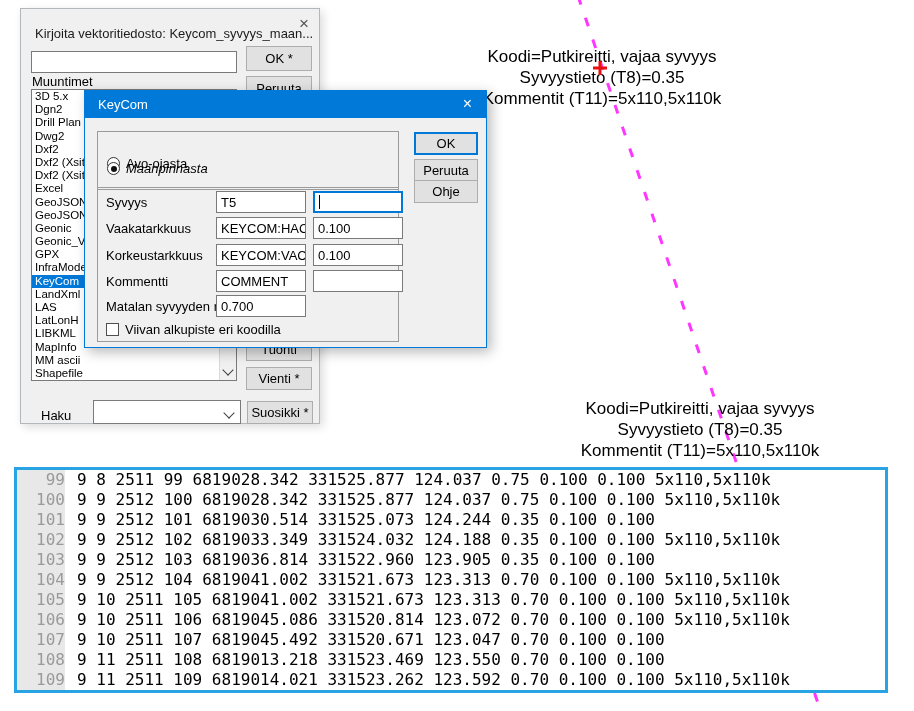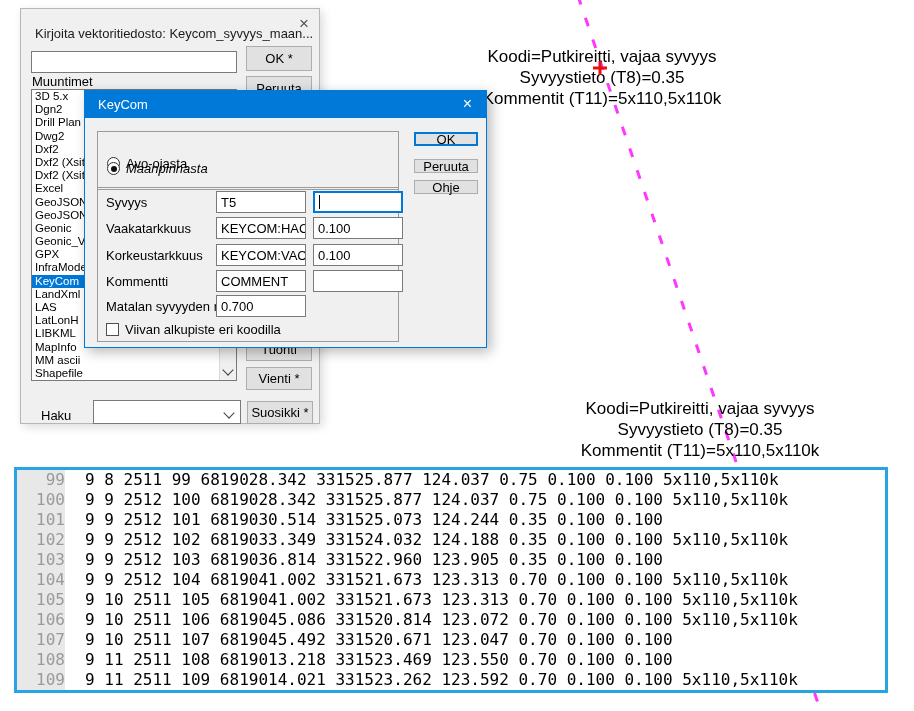--- a/index.html
+++ b/index.html
@@ -49,36 +49,36 @@
   #keycom-dialog{position:absolute;left:84px;top:90px;width:403px;height:258px;z-index:6;box-sizing:border-box;
     background:#f0f0f0;border:1px solid var(--titlebar,#0079d8);box-shadow:4px 4px 12px rgba(0,0,0,.28);}
   #keycom-titlebar{position:absolute;left:0;top:0;right:0;height:27px;background:var(--titlebar,#0079d8);
     display:flex;align-items:center;padding-left:13px;box-sizing:border-box;}
   #keycom-title{font-size:13px;color:#fff;}
   #keycom-close{position:absolute;right:14px;top:5px;color:#fff;font-size:16px;line-height:16px;}
   .radio-row{position:absolute;left:9px;display:flex;align-items:center;height:17px;}
   .radio{width:13px;height:13px;border:1px solid #333;border-radius:50%;background:#fff;box-sizing:border-box;position:relative;flex:none;}
   .radio.selected::after{content:"";position:absolute;left:2.5px;top:2.5px;width:6px;height:6px;border-radius:50%;background:#111;}
   .radio-row span.rlabel{margin-left:6px;font-size:13px;}
-  .kbtn{left:329px;width:64px;height:14px;}
+  .kbtn{left:329px;width:64px;height:23px;}
   .kbtn.focused{border:2px solid var(--accent,#0078d7);}
   .fbox{height:22px;width:90px;}
   .fbox.focused{border:2px solid var(--accent,#0078d7);}
   .caret{display:inline-block;width:1px;height:14px;background:#000;}
   .checkbox-row{position:absolute;display:flex;align-items:center;}
   .checkbox{width:13px;height:13px;background:#fff;border:1px solid #4f4f4f;box-sizing:border-box;flex:none;}
   .checkbox-row span.clabel{margin-left:6px;font-size:13px;}
 
   
   #data-view{position:absolute;left:14px;top:467px;width:874px;height:226px;z-index:4;box-sizing:border-box;
     background:#fff;border:3px solid var(--table-border,#28a4e2);overflow:hidden;}
   .drow{display:flex;height:20px;line-height:20px;font-family:"DejaVu Sans Mono", monospace;font-size:16px;}
   .dnum{width:48px;flex:none;background:var(--gutter-bg,#e8e8e8);color:var(--gutter-text,#9a9a9a);
     text-align:right;}
-  .dtext{padding-left:20px;white-space:pre;color:#000;}
+  .dtext{padding-left:12px;white-space:pre;color:#000;}
 </style>
 </head>
 <body>
 
 <svg id="line-layer" class="overlay">
   <line class="dash-line" x1="578" y1="-4" x2="822" y2="715"></line>
 </svg>
 
 <div class="anno" id="anno-1">
 

